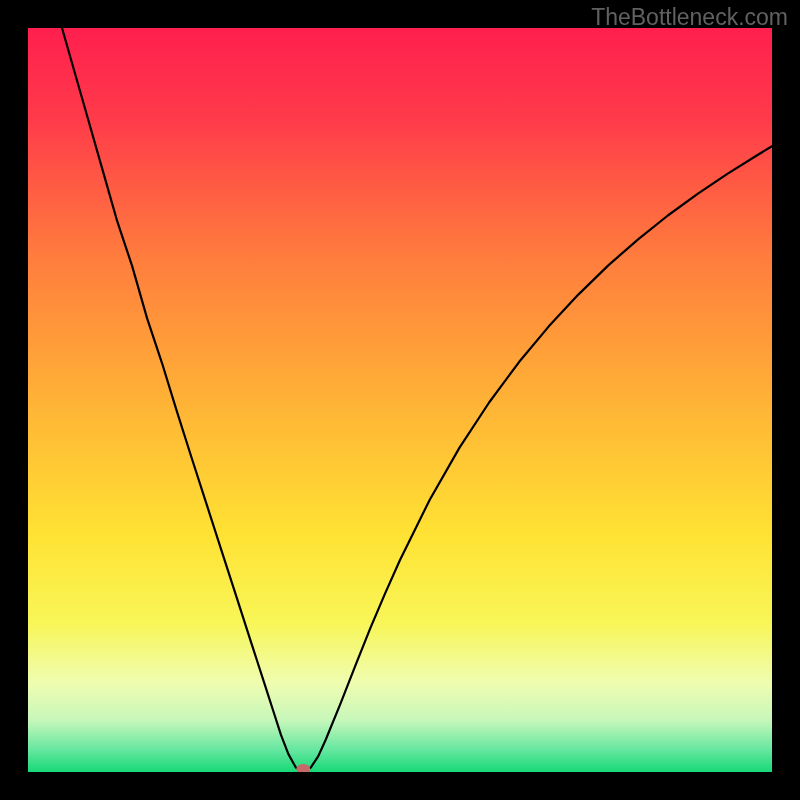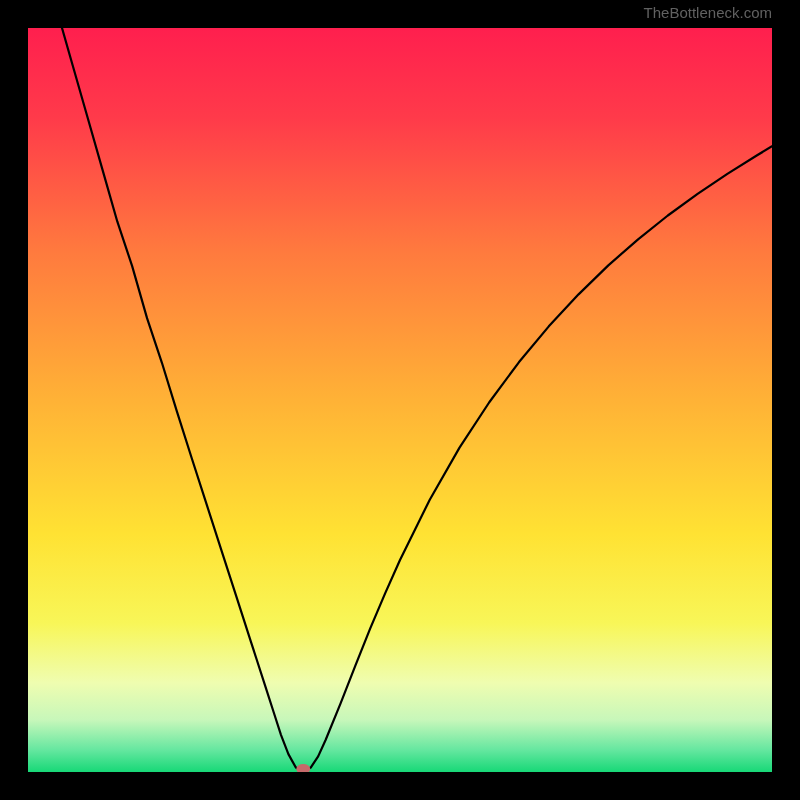--- a/index.html
+++ b/index.html
@@ -12,23 +12,23 @@
     overflow: hidden;
   }
   .frame {
     position: relative;
     width: 800px;
     height: 800px;
   }
   .watermark {
     position: absolute;
     top: 4px;
-    right: 28px;
+    right: 12px;
     color: #616161;
-    font-size: 15px;
+    font-size: 23px;
     font-weight: 500;
     letter-spacing: 0px;
     z-index: 5;
     text-align: center;
   }
   .plot-area {
     position: absolute;
     left: 28px;
     top: 28px;
     width: 744px;

